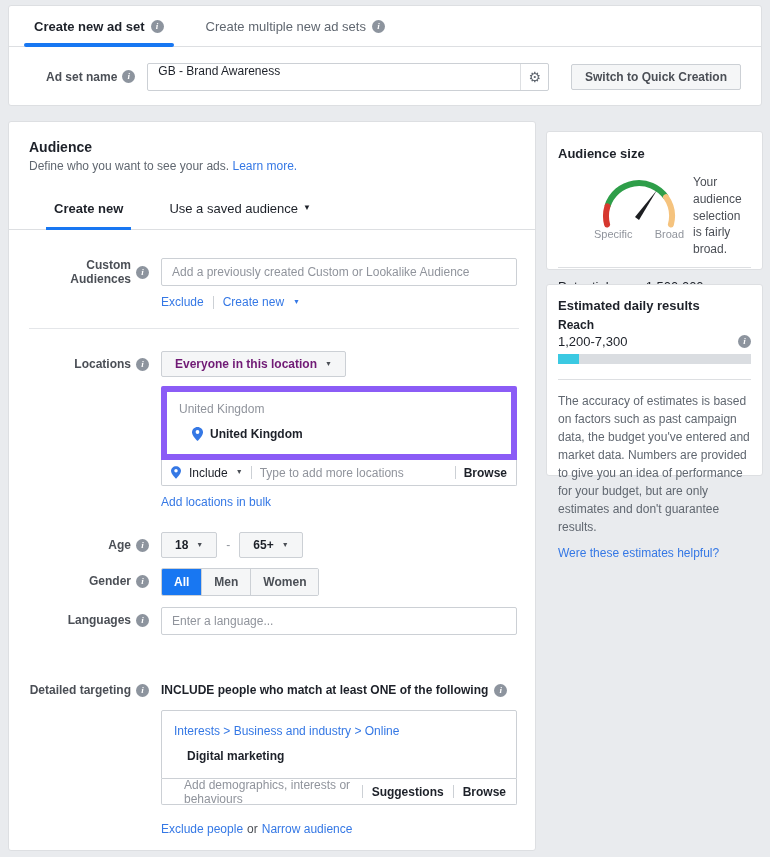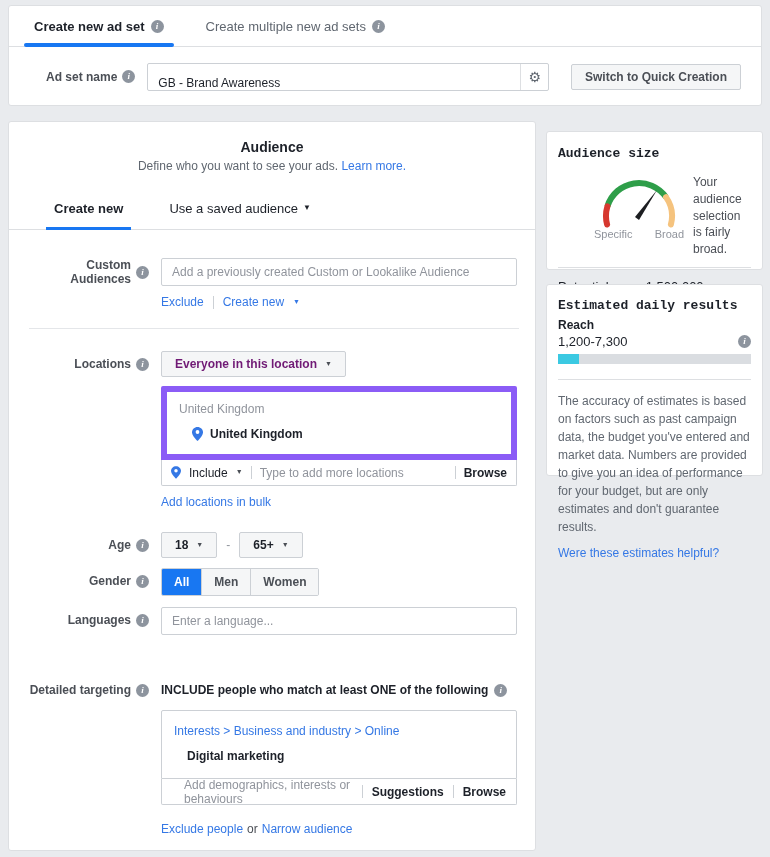--- a/index.html
+++ b/index.html
@@ -11,35 +11,35 @@
 
   
   #top-card { left:8px; top:5px; width:754px; height:101px; }
   .top-tabs { display:flex; align-items:stretch; height:41px; border-bottom:1px solid #dddfe2; padding-left:15px; }
   .top-tab { position:relative; display:flex; align-items:center; gap:6px; padding:0 10px; font-size:13px; color:#606770; cursor:pointer; }
   .top-tab.active { font-weight:bold; color:#1d2129; }
   .top-tab.active::after { content:""; position:absolute; left:0; right:0; bottom:-1px; height:4px; background:var(--accent-blue,#1877f2); border-radius:2px; }
   .top-tab + .top-tab { margin-left:22px; }
   .name-row { display:flex; align-items:center; height:59px; padding:0 20px 0 37px; }
   .field-label { font-weight:bold; color:#4b4f56; display:flex; align-items:center; gap:5px; white-space:nowrap; }
-  .name-input { margin-left:12px; width:402px; height:28px; border:1px solid #ccd0d5; border-radius:2px; display:flex; align-items:flex-end; background:#fff; }
+  .name-input { margin-left:12px; width:402px; height:28px; border:1px solid #ccd0d5; border-radius:2px; display:flex; align-items:flex-start; background:#fff; }
   .name-input .val { flex:1; padding-left:10px; color:#1d2129; }
   .gear-btn { width:28px; align-self:stretch; border-left:1px solid #dddfe2; display:flex; align-items:center; justify-content:center; color:#606770; font-size:14px; cursor:pointer; }
   .spacer { flex:1; }
   .btn { display:inline-flex; align-items:center; justify-content:center; gap:8px; background:#f5f6f7; border:1px solid #ccd0d5; border-radius:2px; font-weight:bold; color:#4b4f56; font-size:12px; cursor:pointer; white-space:nowrap; }
   .btn-lg { height:26px; padding:0 13px; }
 
   
   .info { display:inline-block; width:13px; height:13px; border-radius:50%; background:#8d949e; color:#fff; font:italic bold 9px/13px "Liberation Serif", serif; text-align:center; flex:none; }
   .caret { font-size:7px; color:#4b4f56; line-height:1; display:inline-block; transform:translateY(-1px); }
   .link { color:var(--link-blue,#3578e5); text-decoration:none; cursor:pointer; }
 
   
   #audience-panel { left:8px; top:121px; width:528px; height:730px; }
-  .panel-head { padding:17px 20px 0 20px;text-align:center; }
+  .panel-head { padding:17px 20px 0 20px; }
   .panel-title { font-size:14px; font-weight:bold; margin-bottom:4px; }
   .panel-sub { color:#606770; }
   .aud-tabs { display:flex; gap:30px; padding-left:37px; margin-top:28px; border-bottom:1px solid #dddfe2; }
   .aud-tab { position:relative; font-size:13px; color:#1d2129; padding:0 8px 13px 8px; cursor:pointer; display:flex; align-items:center; gap:5px; }
   .aud-tab.active { font-weight:bold; }
   .aud-tab.active::after { content:""; position:absolute; left:0; right:0; bottom:-1px; height:3px; background:var(--accent-blue,#1877f2); }
   .aud-tab .caret { color:#1d2129; font-size:8px; }
 
   .form { padding:28px 16px 0 20px; }
   .row { display:flex; align-items:flex-start; }
@@ -72,21 +72,21 @@
 
   .dt-header { display:flex; align-items:center; gap:6px; font-weight:bold; color:#1d2129; min-height:26px; }
   .dt-box { margin-top:7px; border:1px solid #ccd0d5; border-radius:2px 2px 0 0; background:#fff; }
   .dt-crumb { padding:13px 12px 0 12px; color:var(--link-blue,#3578e5); }
   .dt-item { padding:11px 12px 15px 25px; font-weight:bold; }
   .dt-inline { border:1px solid #ccd0d5; border-top:none; border-radius:0 0 2px 2px; height:26px; display:flex; align-items:center; gap:9px; padding:0 10px; background:#fff; }
   .dt-inline .ph { flex:1;margin-left:12px; }
 
   
   #size-card { left:546px; top:131px; width:217px; height:139px; padding:14px 11px 0 11px; }
-  .side-title { font-size:13px; font-weight:bold; color:#1d2129;font-family:Liberation Mono, monospace; }
+  .side-title { font-size:13px; font-weight:bold; color:#1d2129; }
   .gauge-row { display:flex; gap:9px; margin-top:9px; }
   .gauge-block { width:90px; flex:none;margin-left:36px; }
   .gauge-labels { display:flex; justify-content:space-between; font-size:11px; color:#90949c; margin-top:-3px; }
   .gauge-desc { font-size:12px; color:#4b4f56; line-height:1.4; padding-top:4px; }
   .side-divider { border-top:1px solid #dddfe2; margin:9px 0 0 0; }
   .reach-line { display:flex; align-items:center; gap:4px; margin-top:11px; font-size:13px; color:#1d2129; }
 
   #results-card { left:546px; top:284px; width:217px; height:192px; padding:13px 11px 0 11px; }
   .metric { font-weight:bold; margin-top:5px; }
   .range-line { display:flex; align-items:center; margin-top:2px; font-size:13px; }

